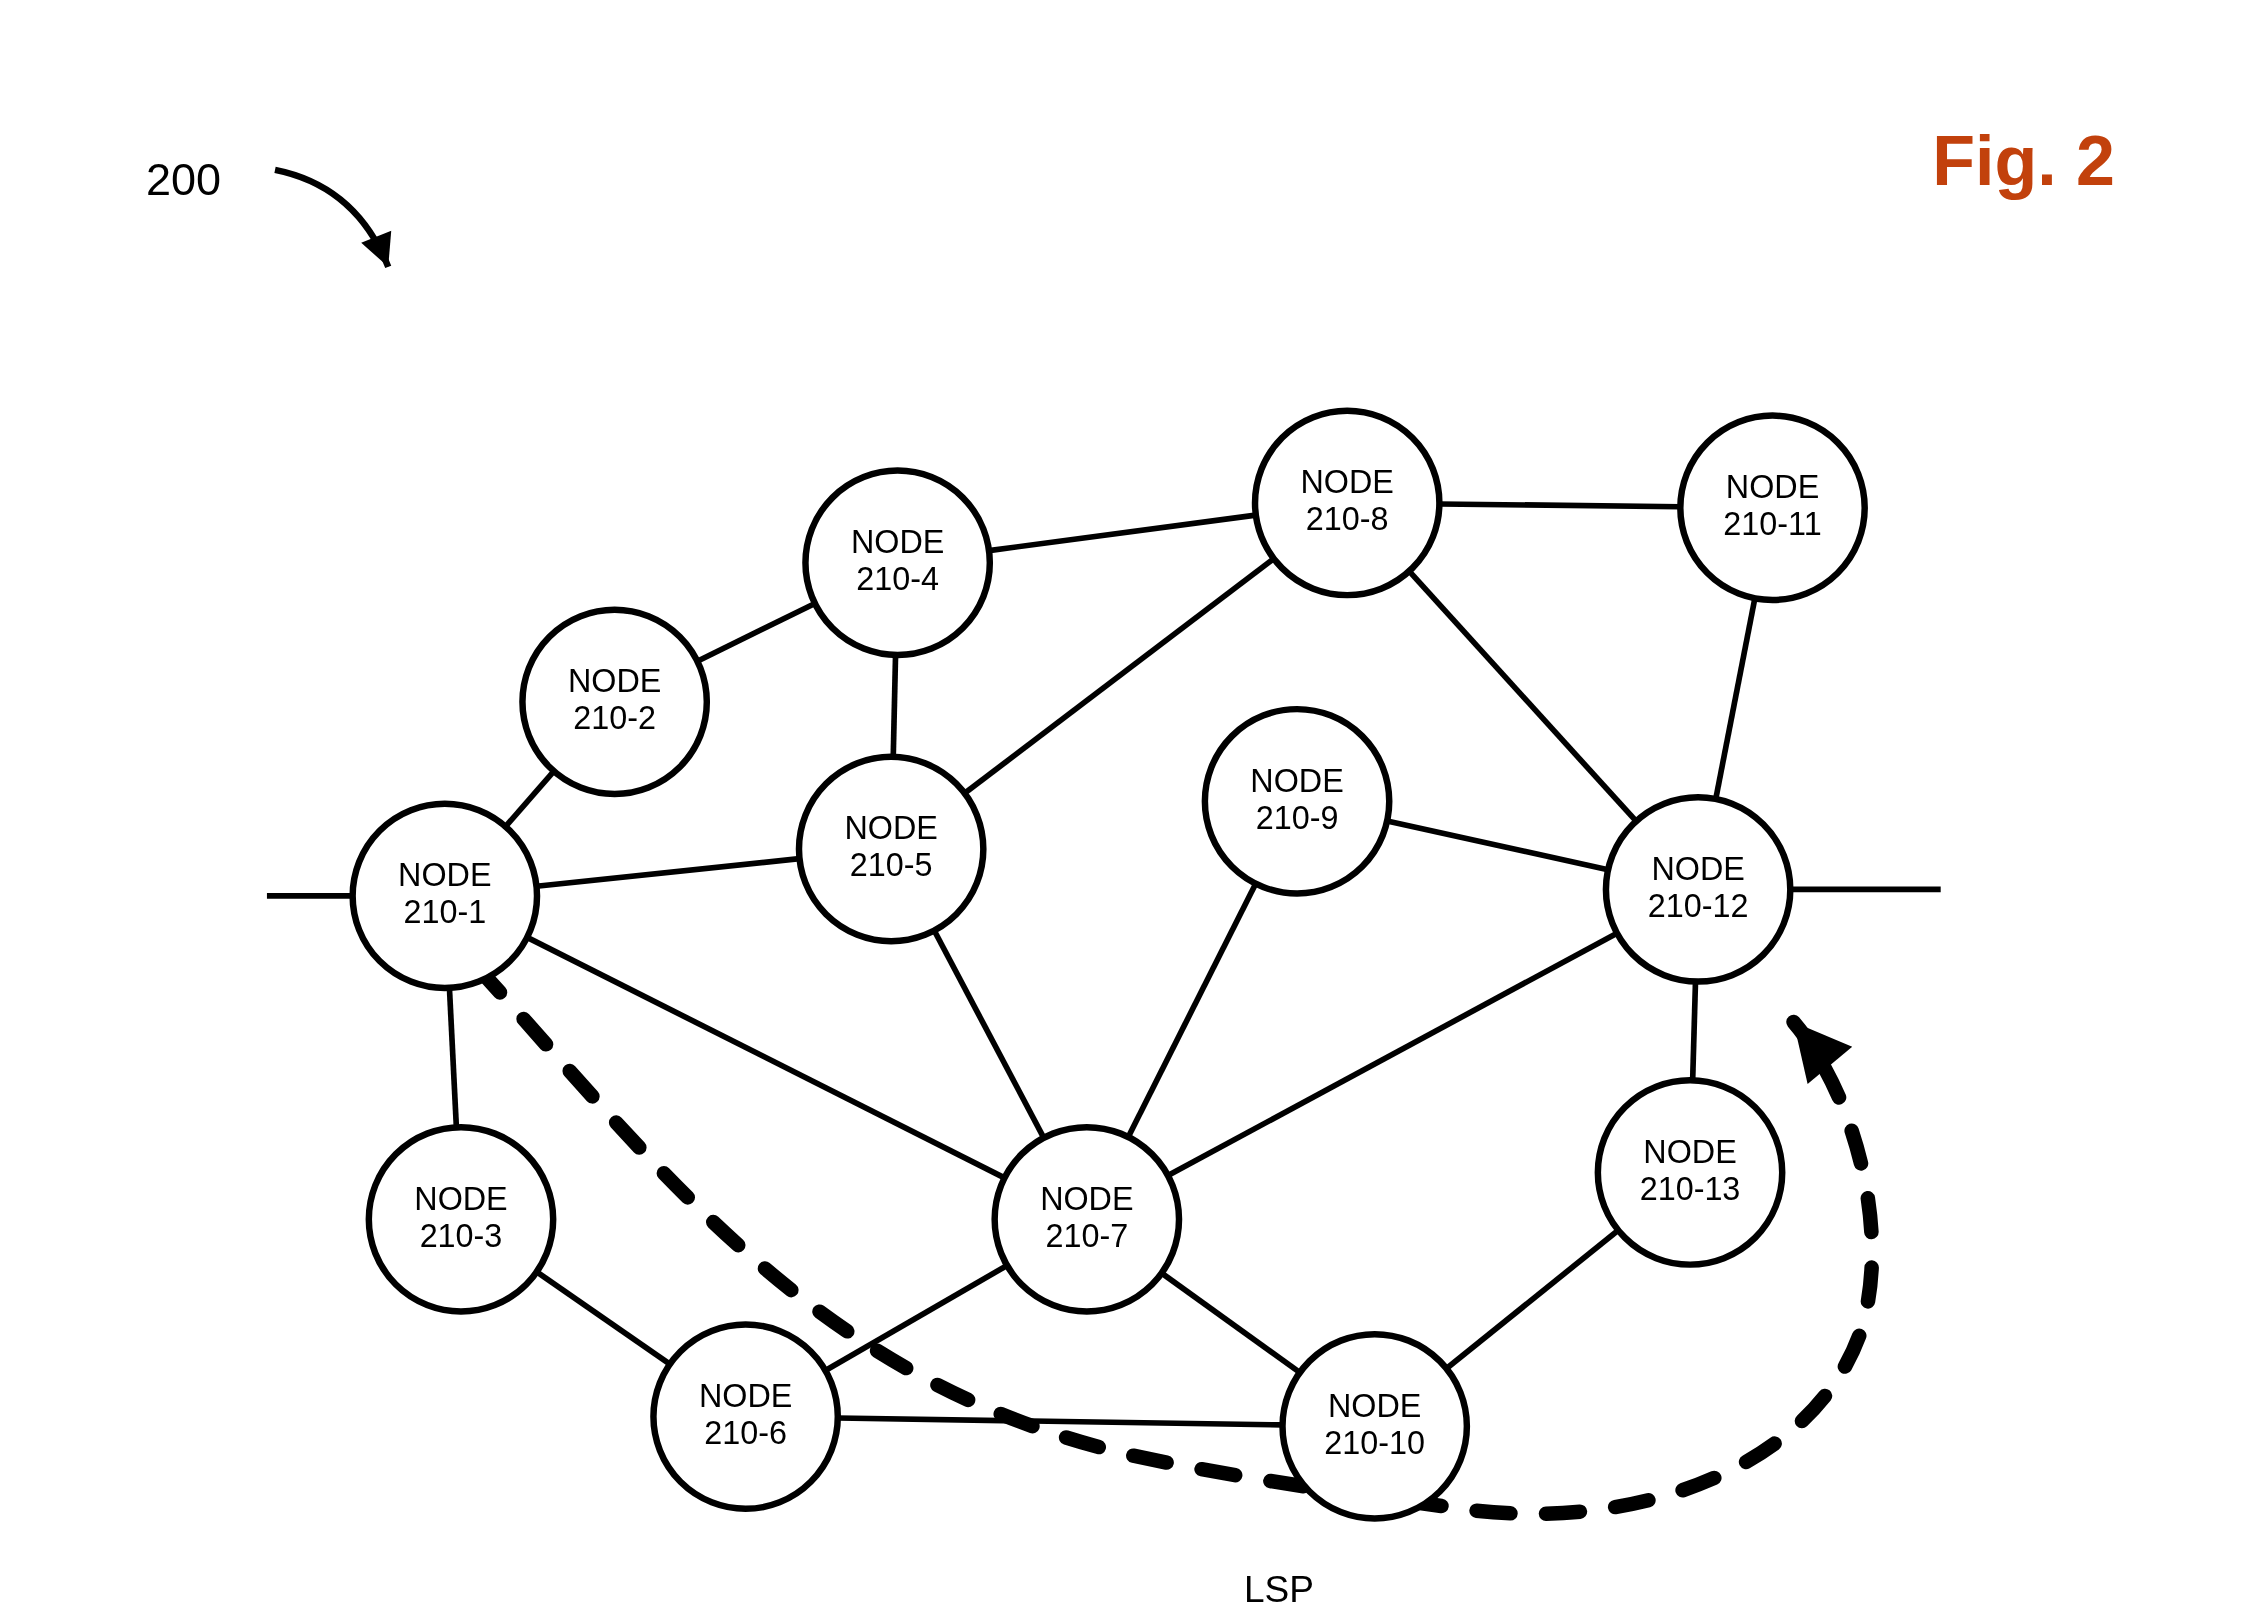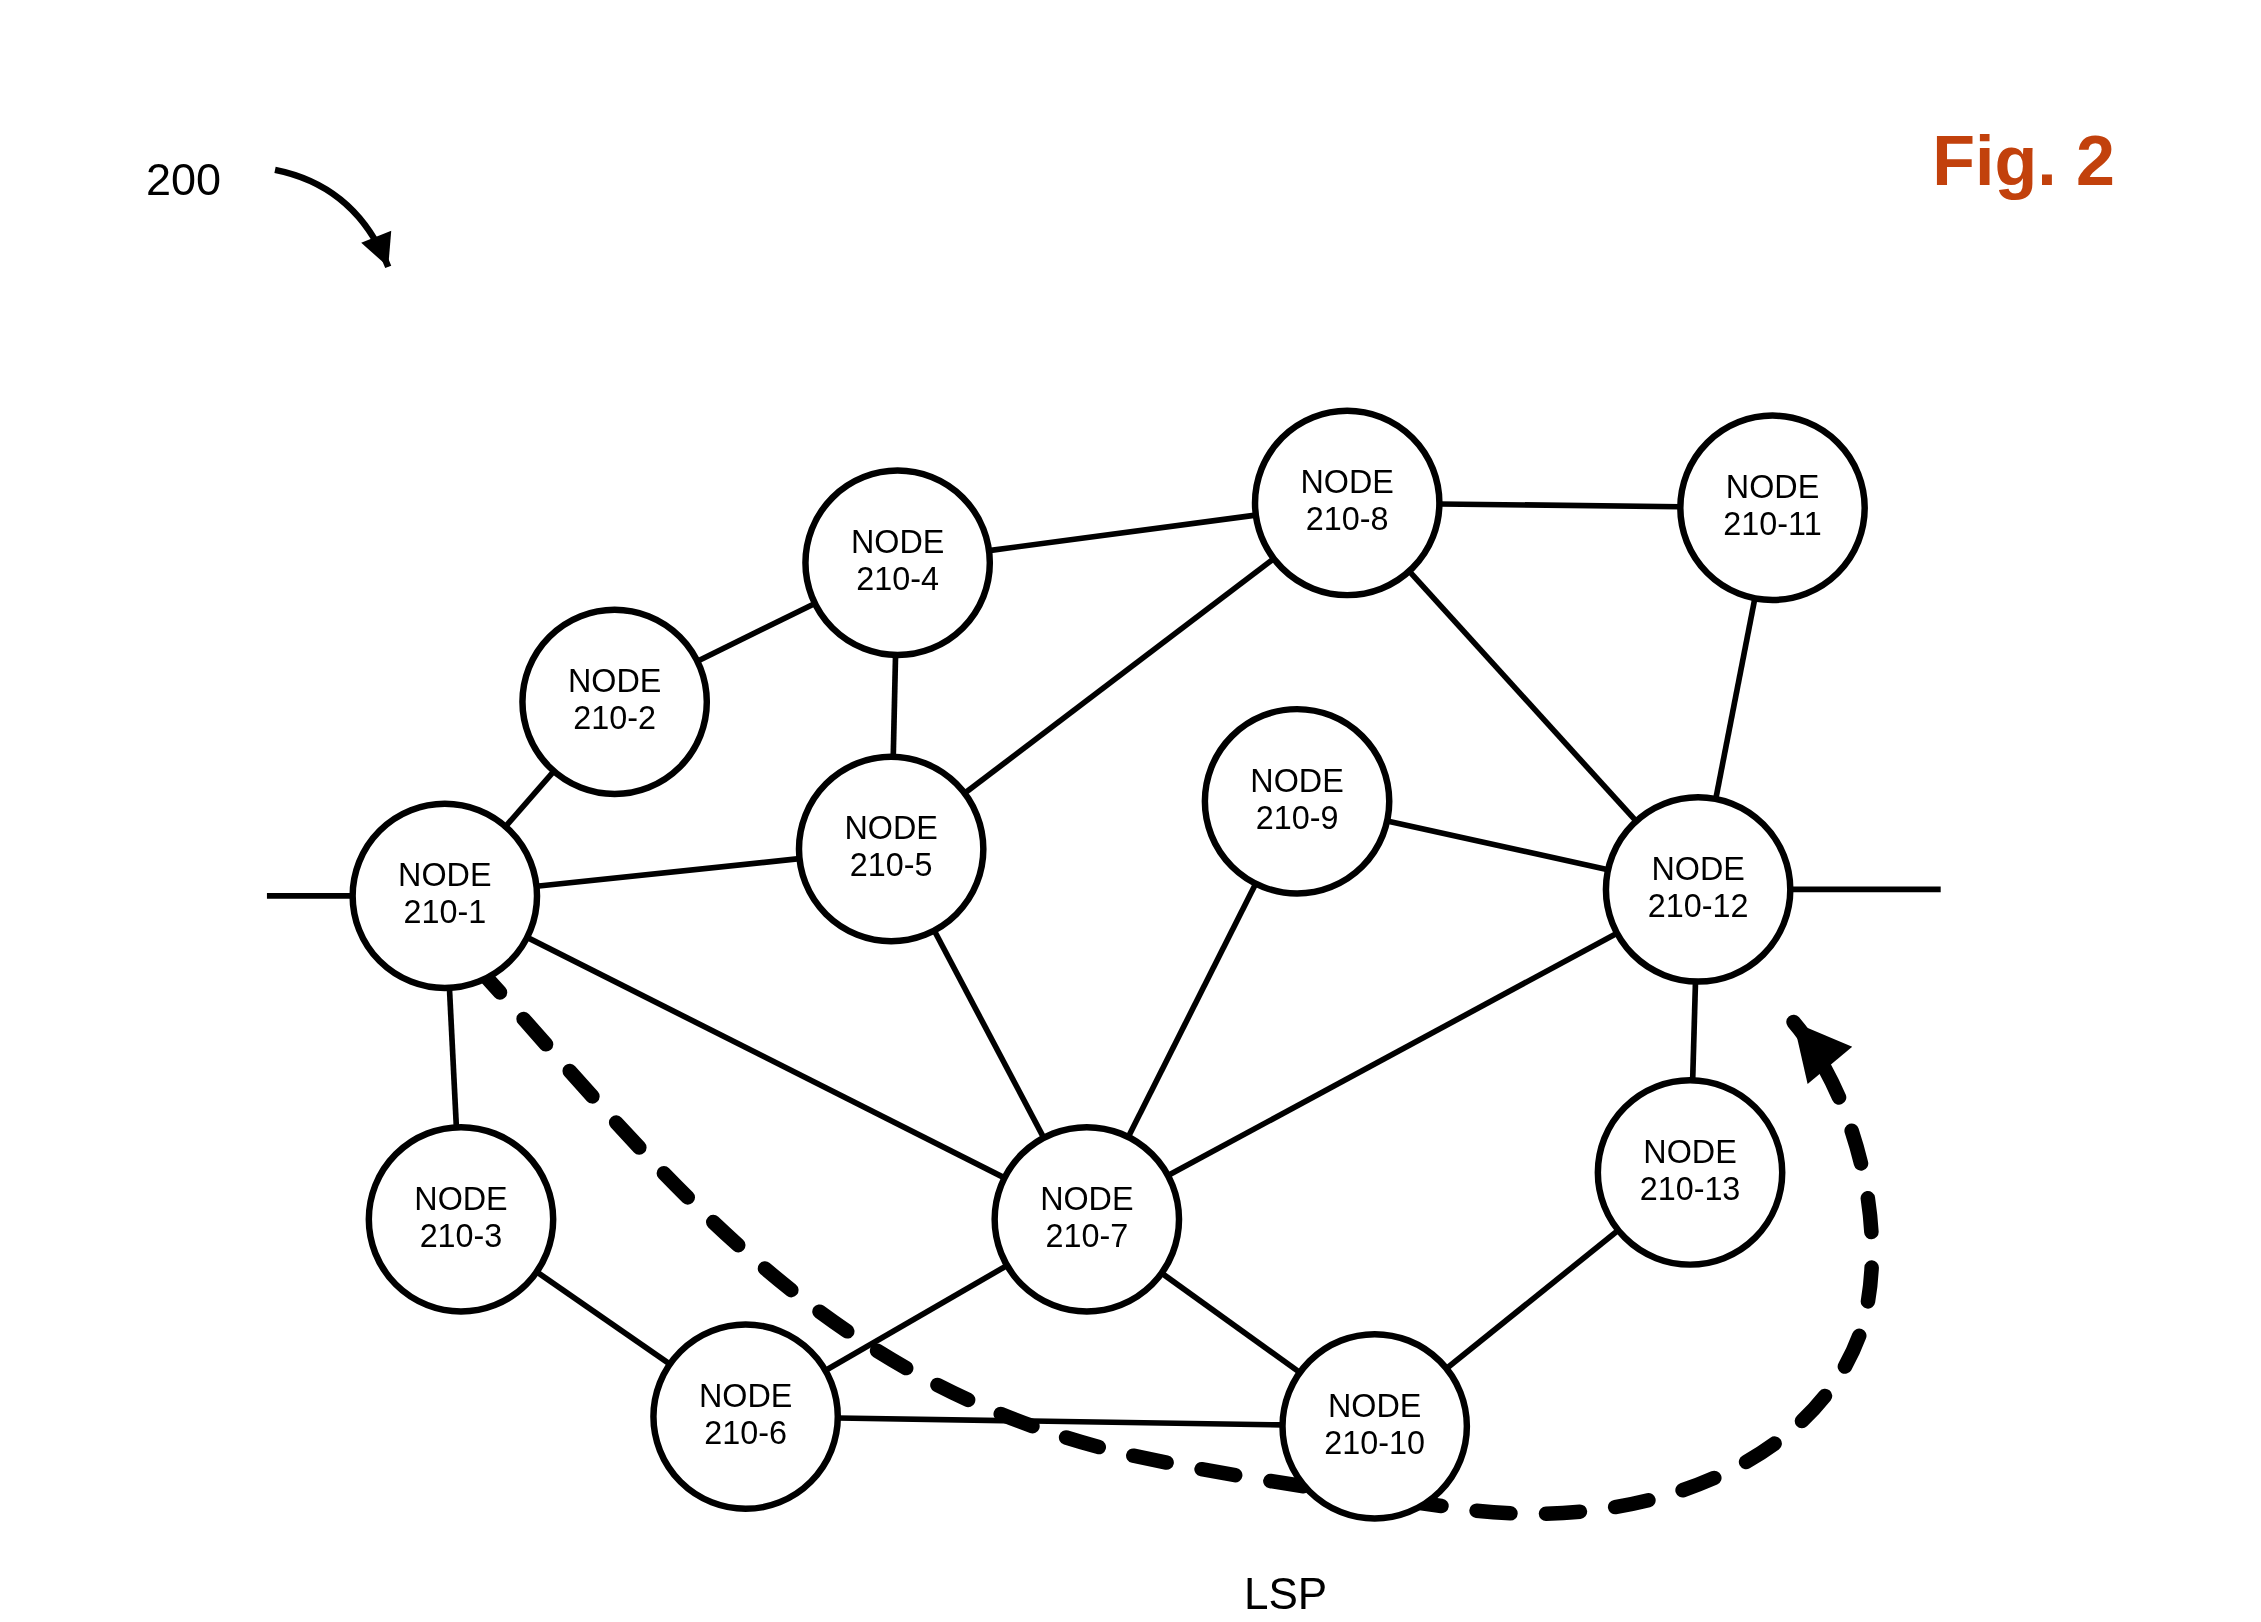--- a/index.html
+++ b/index.html
@@ -17,21 +17,21 @@
     font-weight: 700;
     color: #c2410c;
   }
   .ref-num {
     position: absolute;
     font-size: 45px;
     color: #000;
   }
   .lsp-label {
     position: absolute;
-    font-size: 44px;
+    font-size: 37px;
     color: #000;
   }
 </style>
 </head>
 <body>
 
 <div class="ref-num" style="left:146px; top:136px;margin-top:18px;">200</div>
 
 <div class="figure-title" style="right:146px; top:121px;">Fig. 2</div>
 

